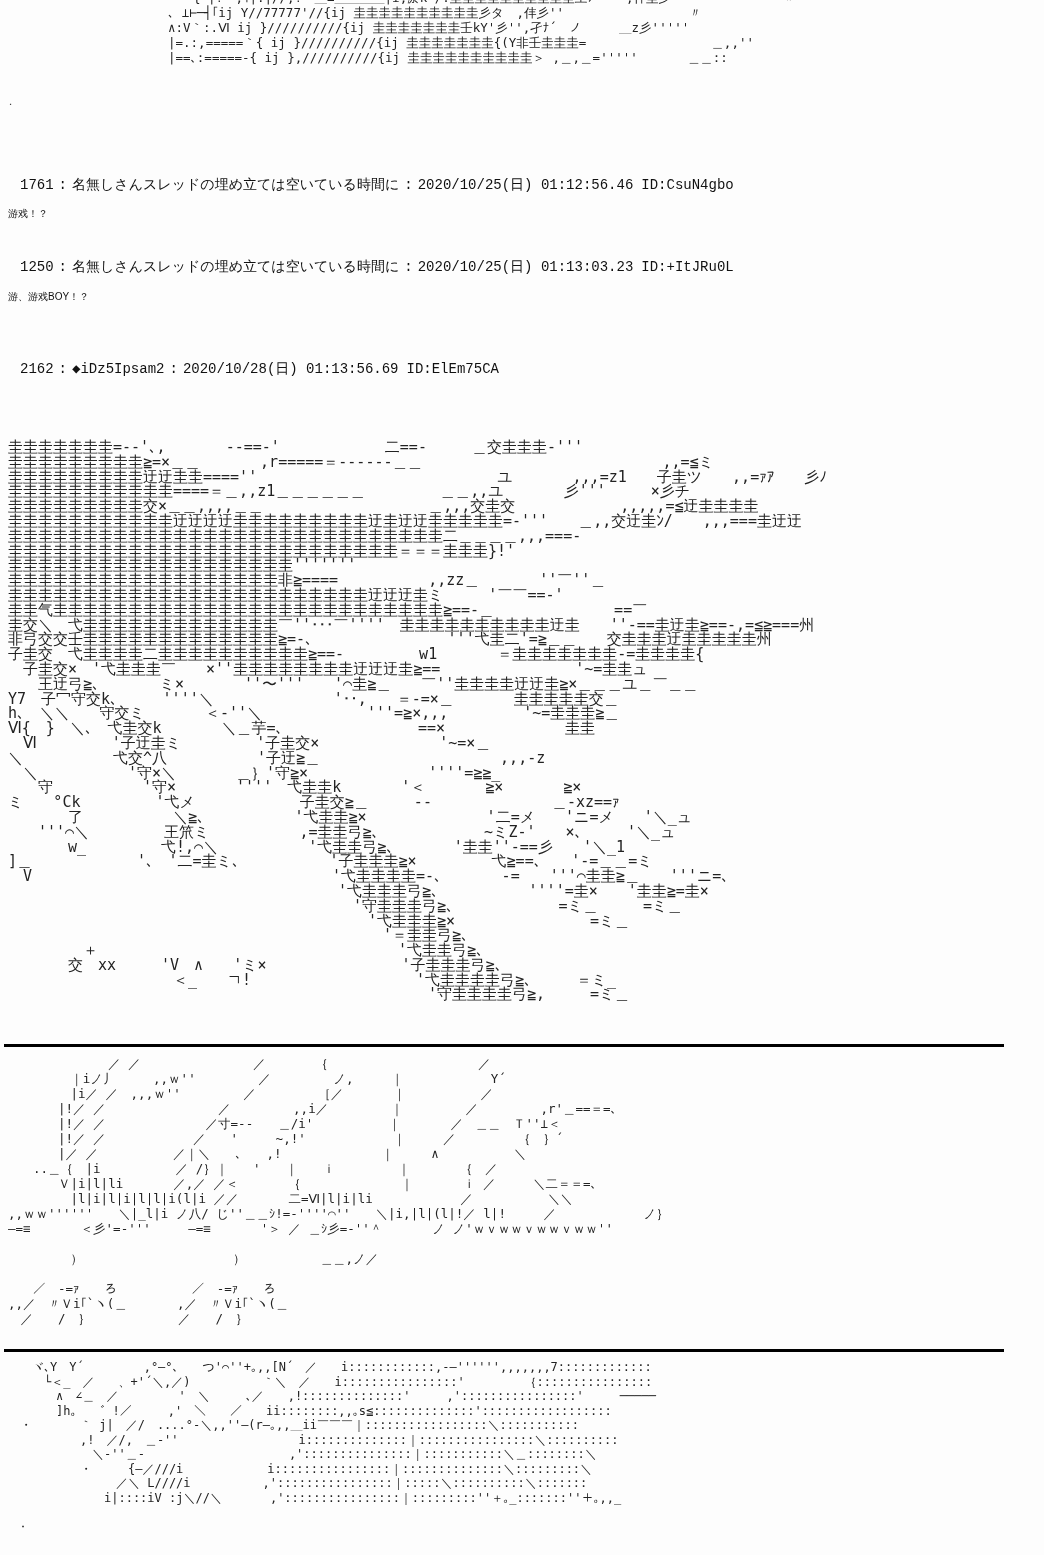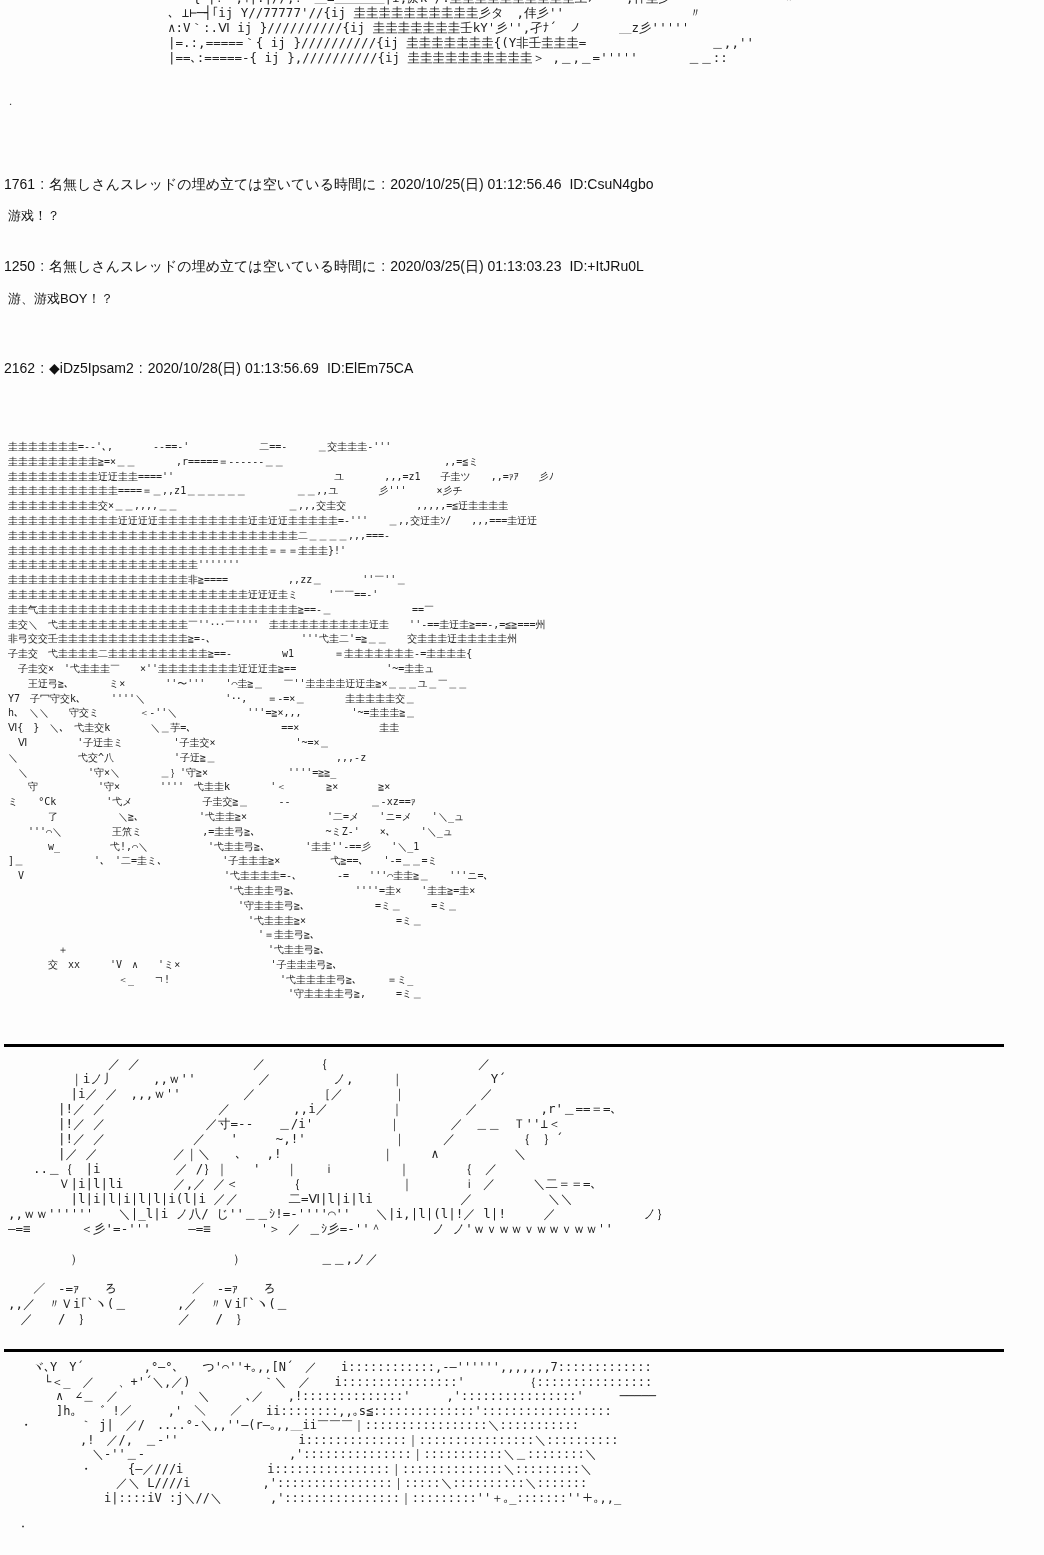--- a/index.html
+++ b/index.html
@@ -7,25 +7,25 @@
     width:1044px;height:1555px;position:relative;overflow:hidden;
     background:#fdfdfd;color:#111;
     font-family:"Liberation Sans","DejaVu Sans",sans-serif;
   }
   .aa{
     position:absolute;margin:0;white-space:pre;
     font-family:"DejaVu Sans Mono","DejaVu Sans",monospace;
     color:#222;letter-spacing:0;
   }
   .aa-top{left:168px;top:-10px;font-size:12.5px;line-height:15px;}
-  .aa-1{left:8px;top:440px;font-size:10px;line-height:14.8px;}
+  .aa-1{left:8px;top:440px;font-size:15px;line-height:14.8px;}
   .aa-2{left:8px;top:1056px;font-size:12.5px;line-height:15px;}
   .aa-3{left:20px;top:1360px;font-size:12px;line-height:14.5px;}
-  .post-header{position:absolute;left:4px;font-size:14px;color:#111;white-space:nowrap;}
-  .post-body{position:absolute;left:8px;font-size:13px;color:#111;white-space:nowrap;}
+  .post-header{position:absolute;left:20px;font-size:14px;color:#111;white-space:nowrap;font-family:Liberation Mono, monospace;}
+  .post-body{position:absolute;left:8px;font-size:10px;color:#111;white-space:nowrap;}
   .post-no{color:#111;}
   .sep{margin:0 5px;}
   .post-id{margin-left:8px;}
   .rule{position:absolute;left:4px;width:1000px;height:0;border:none;border-top:3px solid #000;margin:0;}
   .rule-1{top:1044px;}
   .rule-2{top:1349px;}
   .stray{position:absolute;font-size:11px;color:#444;}
   .stray-top{left:5px;top:94px;}
 </style>
 </head>
@@ -38,21 +38,21 @@
 |==､:=====-{ ij },//////////{ij 圭圭圭圭圭圭圭圭圭圭＞ ,＿,＿='''''　　　　＿＿::</pre>
 
 <div class="stray stray-top">．</div>
 
 <div class="post-header" style="top:176px">
   <span class="post-no">1761</span><span class="sep">:</span><span class="post-name">名無しさんスレッドの埋め立ては空いている時間に</span><span class="sep">:</span><span class="post-date">2020/10/25(日) 01:12:56.46</span><span class="post-id">ID:CsuN4gbo</span>
 </div>
 <div class="post-body" style="top:207px">游戏！？</div>
 
 <div class="post-header" style="top:258px">
-  <span class="post-no">1250</span><span class="sep">:</span><span class="post-name">名無しさんスレッドの埋め立ては空いている時間に</span><span class="sep">:</span><span class="post-date">2020/03/25(日) 01:13:03.23</span><span class="post-id">ID:+ItJRu0L</span>
+  <span class="post-no">1250</span><span class="sep">:</span><span class="post-name">名無しさんスレッドの埋め立ては空いている時間に</span><span class="sep">:</span><span class="post-date">2020/10/25(日) 01:13:03.23</span><span class="post-id">ID:+ItJRu0L</span>
 </div>
 <div class="post-body" style="top:290px">游、游戏BOY！？</div>
 
 <div class="post-header" style="top:360px">
   <span class="post-no">2162</span><span class="sep">:</span><span class="post-name">◆iDz5Ipsam2</span><span class="sep">:</span><span class="post-date">2020/10/28(日) 01:13:56.69</span><span class="post-id">ID:ElEm75CA</span>
 </div>
 
 <pre class="aa aa-1">圭圭圭圭圭圭圭=--'､,　　　　--==-'　　　　　　　二==-　　　＿交圭圭圭-'''
 圭圭圭圭圭圭圭圭圭≧=×＿＿　　　　,r=====＝------＿＿　　　　　　　　　　　　　　　　,,=≦ミ
 圭圭圭圭圭圭圭圭圭迂迂圭圭====''　　　　　　　　　　　　　　　　ユ　　　　,,,=z1　　子圭ツ　　,,=ｧｱ　　彡ﾉ

